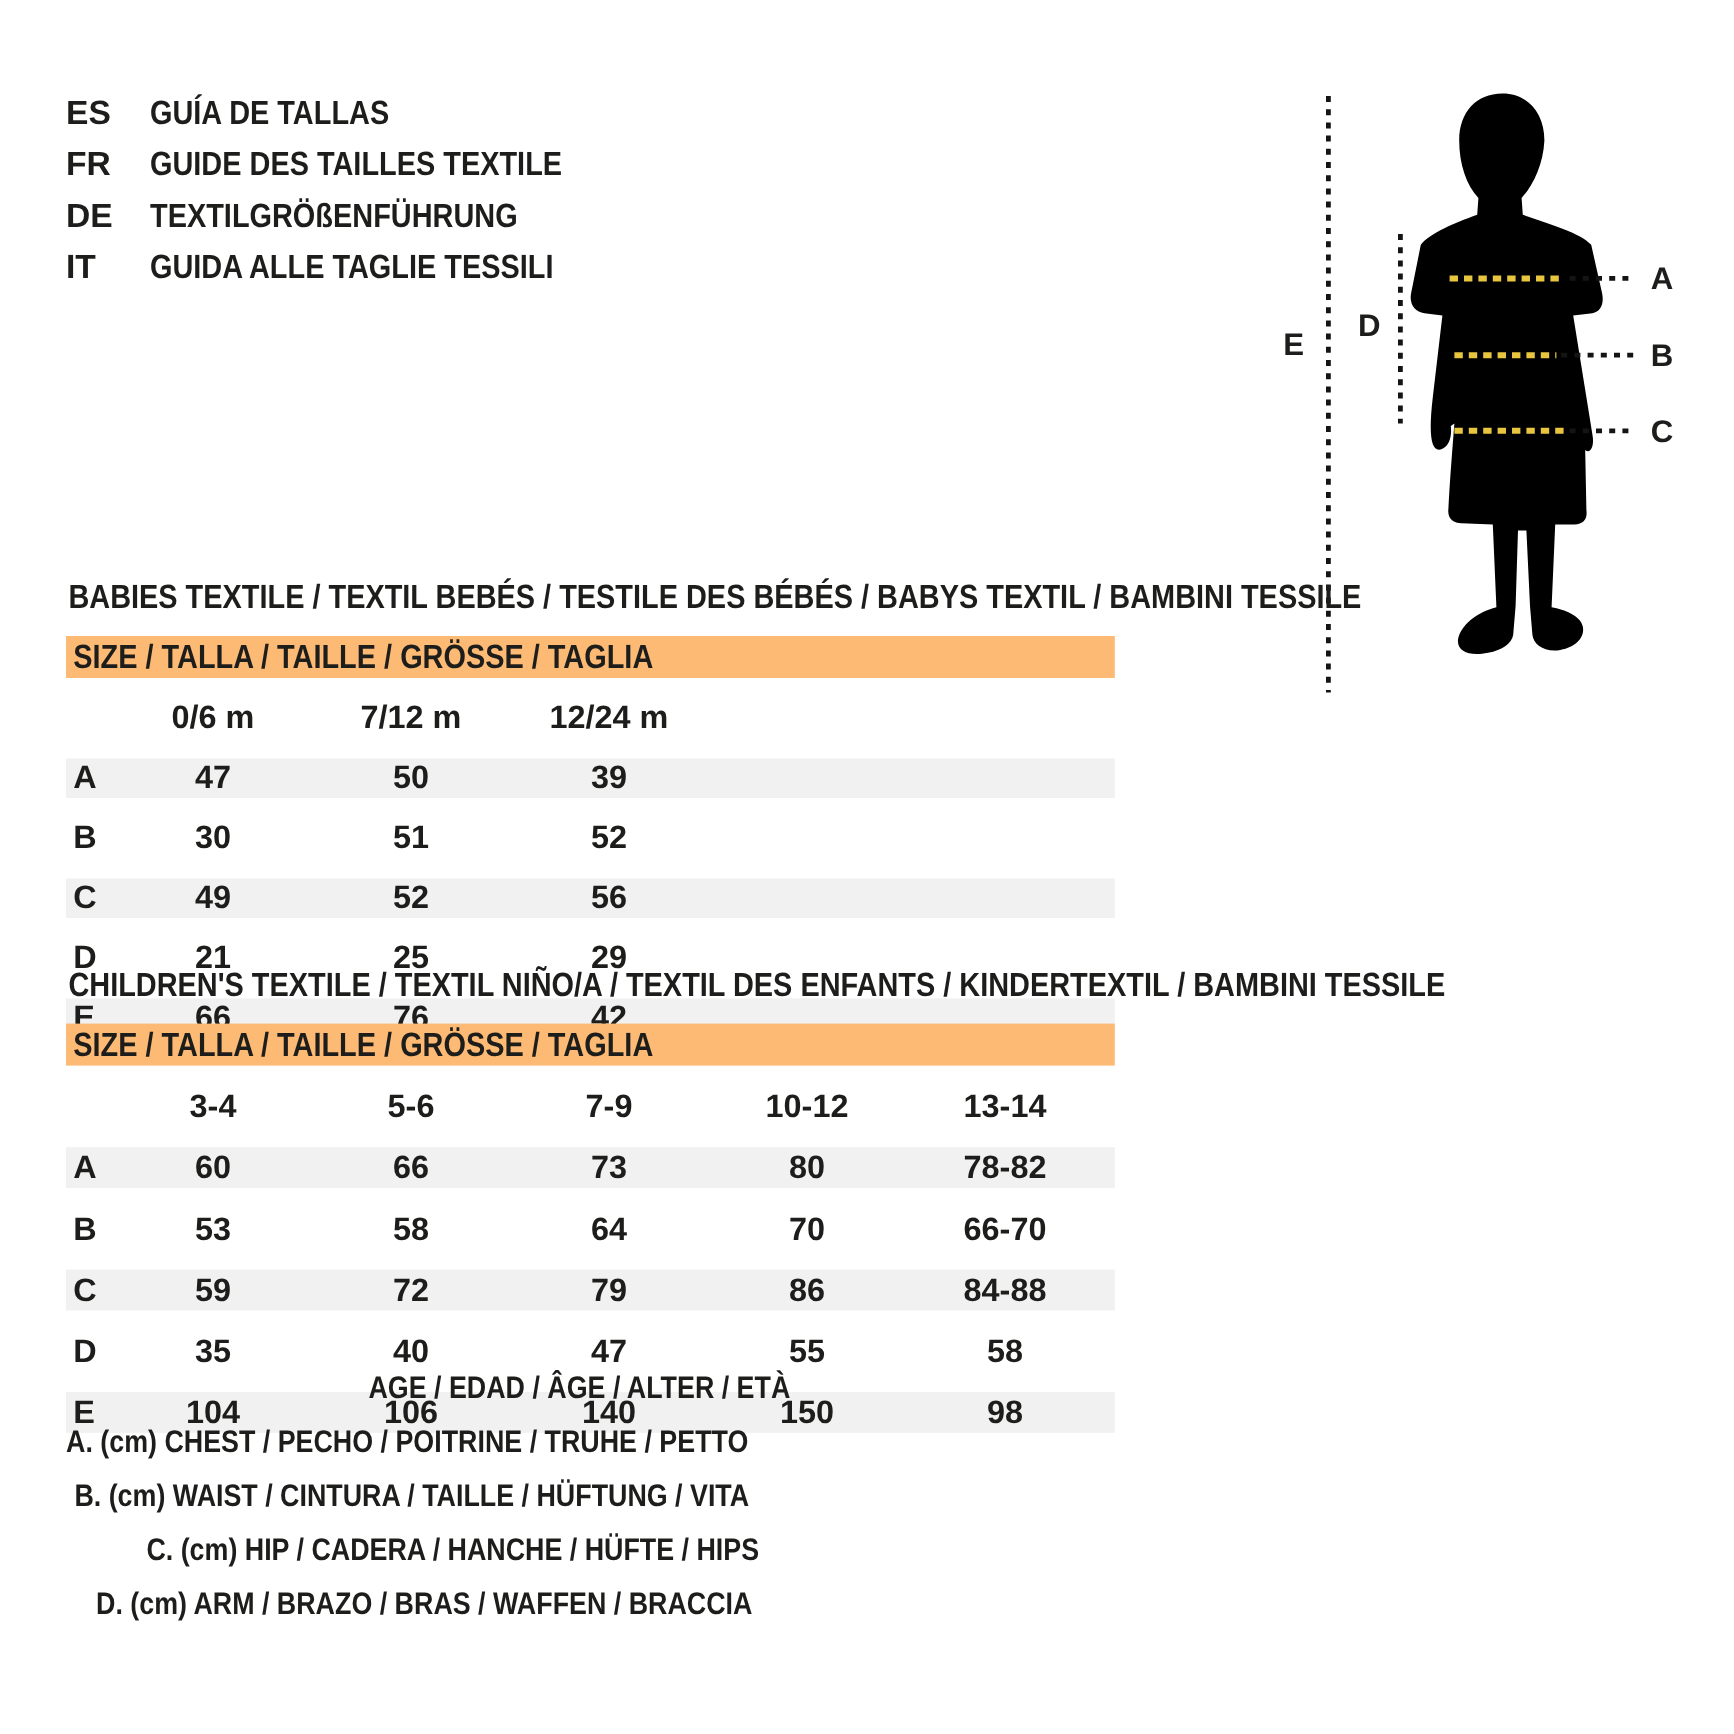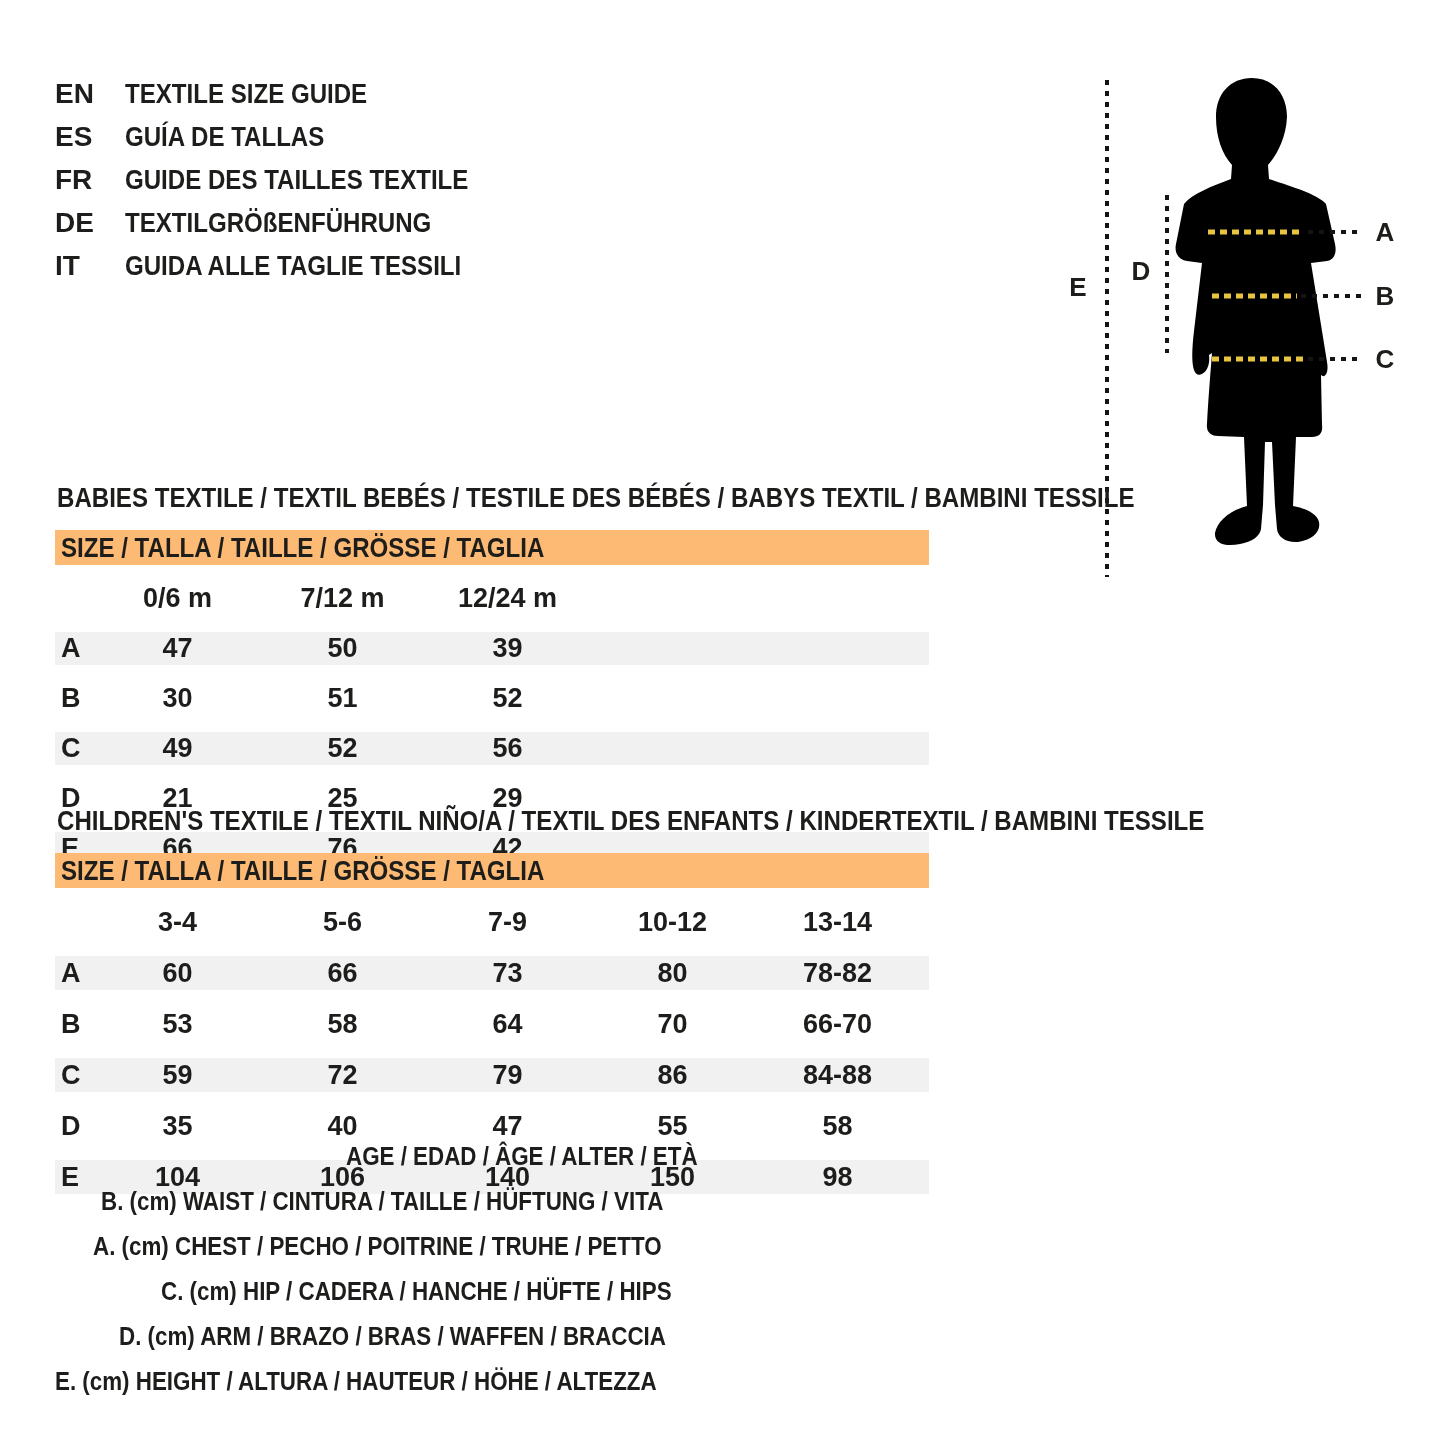--- a/index.html
+++ b/index.html
@@ -34,24 +34,20 @@
 
   
   .legend{left:55px;top:1134px;}
   .legend-line{height:45px;display:flex;align-items:center;font-weight:bold;font-size:26px;justify-content:flex-end;}
 </style>
 </head>
 <body>
 
 <section class="abs lang-header">
   <div class="lang-row">
-    <span class="lang-code">EN</span>
-    <span class="lang-title cond">TEXTILE SIZE GUIDE</span>
-  </div>
-  <div class="lang-row">
     <span class="lang-code">ES</span>
     <span class="lang-title cond">GUÍA DE TALLAS</span>
   </div>
   <div class="lang-row">
     <span class="lang-code">FR</span>
     <span class="lang-title cond">GUIDE DES TAILLES TEXTILE</span>
   </div>
   <div class="lang-row">
     <span class="lang-code">DE</span>
     <span class="lang-title cond">TEXTILGRÖßENFÜHRUNG</span>
@@ -187,27 +183,24 @@
     <span class="cell">150</span>
     <span class="cell">98</span>
   </div>
 </div>
 
 <section class="abs legend">
   <div class="legend-line">
       <span class="cond">AGE / EDAD / ÂGE / ALTER / ETÀ</span>
     </div>
   <div class="legend-line">
+      <span class="cond">A. (cm) CHEST / PECHO / POITRINE / TRUHE / PETTO</span>
+    </div>
+  <div class="legend-line">
       <span class="cond">B. (cm) WAIST / CINTURA / TAILLE / HÜFTUNG / VITA</span>
     </div>
   <div class="legend-line">
-      <span class="cond">A. (cm) CHEST / PECHO / POITRINE / TRUHE / PETTO</span>
-    </div>
-  <div class="legend-line">
       <span class="cond">C. (cm) HIP / CADERA / HANCHE / HÜFTE / HIPS</span>
     </div>
   <div class="legend-line">
       <span class="cond">D. (cm) ARM / BRAZO / BRAS / WAFFEN / BRACCIA</span>
     </div>
-  <div class="legend-line">
-      <span class="cond">E. (cm) HEIGHT / ALTURA / HAUTEUR / HÖHE / ALTEZZA</span>
-    </div>
 </section>
 
 </body></html>

